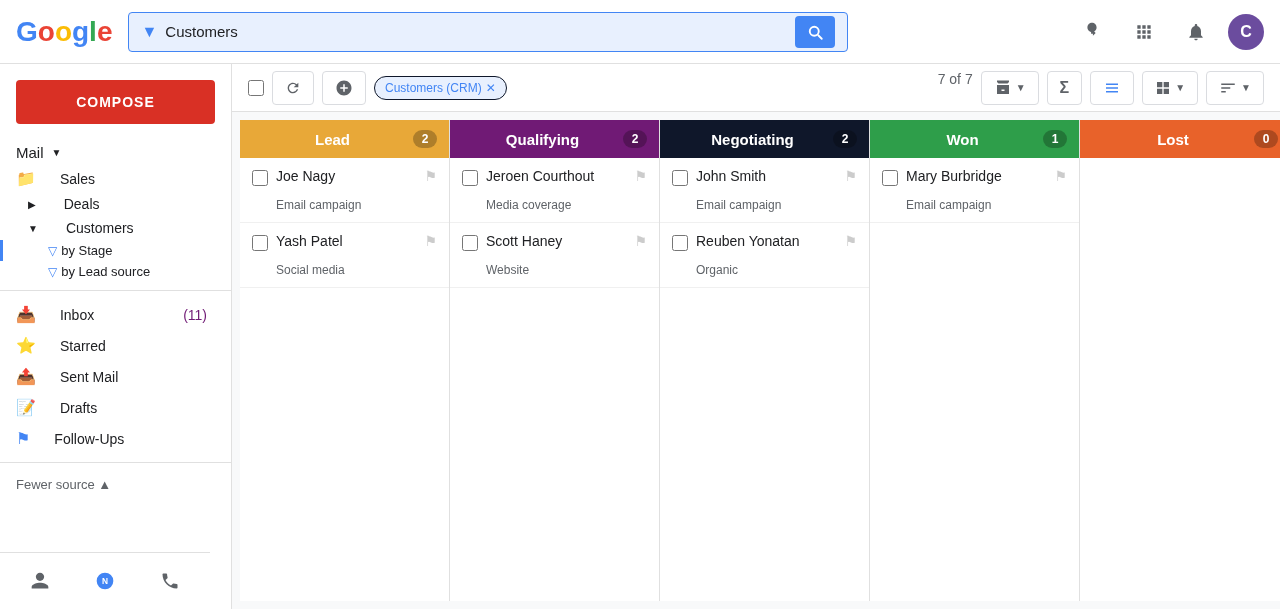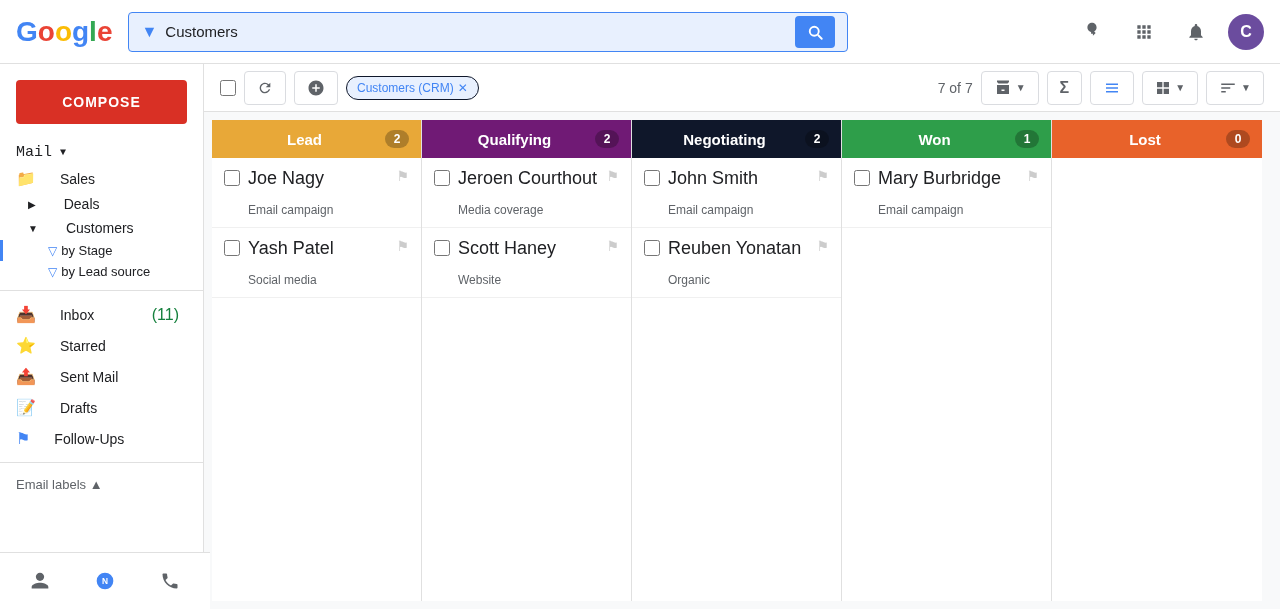--- a/index.html
+++ b/index.html
@@ -21,49 +21,49 @@
 
     .topbar-right { display: flex; align-items: center; gap: 12px; margin-left: auto; }
     .icon-btn { background: none; border: none; cursor: pointer; width: 40px; height: 40px; border-radius: 50%; display: flex; align-items: center; justify-content: center; font-size: 20px; color: #5f6368; }
     .avatar { width: 36px; height: 36px; border-radius: 50%; background: #6b4c9e; color: white; font-weight: bold; font-size: 16px; display: flex; align-items: center; justify-content: center; }
 
     
     .main-layout { display: flex; flex: 1; overflow: hidden; }
 
     
     .sidebar {
-      width: 204px; background: #fff; flex-shrink: 0; padding: 8px 0;
+      width: 232px; background: #fff; flex-shrink: 0; padding: 8px 0;
       overflow-y: auto; border-right: 1px solid #e0e0e0;
     }
     .compose-btn {
       margin: 8px 16px 16px 16px; background: #d93025; color: white;
       border: none; border-radius: 4px; padding: 14px 20px; font-size: 14px;
       font-weight: bold; cursor: pointer; letter-spacing: 1px; width: calc(100% - 32px);
       text-align: center;
     }
     .sidebar-item { display: flex; align-items: center; padding: 6px 16px; cursor: pointer; font-size: 14px; color: #202124; border-radius: 0 20px 20px 0; margin-right: 8px; }
     .sidebar-item .label { margin-left: 24px; }
-    .sidebar-item .count { margin-left: auto; font-size: 16px; color: #15803d; }
+    .sidebar-item .count { margin-left: auto; font-size: 14px; color: #701a75; }
 
     .tree-item { padding: 4px 16px 4px 16px; cursor: pointer; font-size: 14px; color: #202124; display: flex; align-items: center; }
     .tree-item .label { margin-left: 24px; }
     .tree-sub { padding: 3px 16px 3px 36px; cursor: pointer; font-size: 13px; color: #202124; display: flex; align-items: center; gap: 4px; }
     .tree-sub.active { border-left: 3px solid #4285f4; padding-left: 33px; }
 
     .sidebar-divider { height: 1px; background: #e0e0e0; margin: 8px 0; }
 
     .bottom-icons { display: flex; justify-content: space-around; padding: 8px 16px; border-top: 1px solid #e0e0e0; }
 
     
     .content { flex: 1; display: flex; flex-direction: column; overflow: hidden; background: #f8f9fa; }
 
     
     .toolbar { display: flex; align-items: center; background: #fff; padding: 0 16px; height: 48px; border-bottom: 1px solid #e0e0e0; gap: 8px; flex-shrink: 0; }
     .toolbar-btn { background: none; border: 1px solid #dadce0; border-radius: 4px; padding: 6px 12px; cursor: pointer; font-size: 14px; color: #5f6368; display: flex; align-items: center; gap: 4px; height: 34px; }
-    .toolbar-right { display: flex; align-items: center; gap: 8px; margin-left: auto; }
+    .toolbar-right { display: flex; align-items: flex-start; gap: 8px; margin-left: auto; }
 
     
     .kanban-wrapper { flex: 1; overflow-x: auto; overflow-y: hidden; }
     .kanban-board { display: flex; padding: 8px; gap: 0; min-width: max-content; height: 100%; }
 
     .kanban-col { width: 210px; display: flex; flex-direction: column; border-right: 1px solid #e0e0e0; background: #fff; }
     .kanban-col:last-child { border-right: none; }
 
     .col-header { display: flex; align-items: center; padding: 10px 12px; font-weight: bold; font-size: 15px; color: #fff; }
     .col-header .col-title { flex: 1; text-align: center; }
@@ -71,29 +71,29 @@
 
     .col-lead { background: #e8a838; }
     .col-qualifying { background: #701a75; }
     .col-negotiating { background: #0f172a; }
     .col-won { background: #2e9e4a; }
     .col-lost { background: #e8622a; }
 
     .kanban-card { padding: 10px 12px; border-bottom: 1px solid #f0f0f0; display: flex; align-items: flex-start; gap: 8px; }
     .card-check { width: 16px; height: 16px; border: 1px solid #aaa; border-radius: 2px; flex-shrink: 0; margin-top: 2px; cursor: pointer; }
     .card-info { flex: 1; }
-    .card-name { font-size: 18px; color: #202124; font-weight: 500; }
+    .card-name { font-size: 14px; color: #202124; font-weight: 500; }
     .card-source { font-size: 12px; color: #5f6368; margin-top: 14px; }
     .card-flag { font-size: 14px; color: #ccc; cursor: pointer; }
 
     .footer { text-align: center; padding: 8px; font-size: 12px; color: #5f6368; background: #fff; }
 
     .filter-tag { background: #e8f0fe; border-radius: 12px; padding: 4px 10px; font-size: 12px; color: #4285f4; display: flex; align-items: center; gap: 4px; border: 1px solid #0f172a; }
 
-    .mail-label { display: flex; align-items: center; gap: 6px; padding: 4px 16px; font-size: 14px; color: #202124; cursor: pointer; font-family: Liberation Mono, monospace; }
+    .mail-label { display: flex; align-items: center; gap: 6px; padding: 4px 16px; font-size: 14px; color: #202124; cursor: pointer; }
   </style>
 </head>
 <body>
 
 <div class="topbar">
   <div class="google-logo">
     <span class="g-blue">G</span>
       <span class="g-red">o</span>
       <span class="g-yellow">o</span>
       <span class="g-blue">g</span>
@@ -185,21 +185,21 @@
       <span class="label">Drafts</span>
     </div>
     <div class="sidebar-item">
       <span style="font-size:16px; color:#4285f4;">⚑</span>
       <span class="label">Follow-Ups</span>
     </div>
 
     <div class="sidebar-divider"></div>
 
     <div class="sidebar-item">
-      <span style="font-size:13px; color:#5f6368;">Email labels ▲</span>
+      <span style="font-size:13px; color:#5f6368;">Fewer source ▲</span>
     </div>
 
     
     <div class="bottom-icons" style="margin-top: auto; position: absolute; bottom: 0; width: 210px; background:#fff; border-top:1px solid #e0e0e0; display:flex; justify-content:space-around; padding: 8px;">
       <button class="icon-btn">
         <svg width="20" height="20" viewBox="0 0 24 24" fill="#5f6368">
             <path d="M12 12c2.7 0 5-2.3 5-5s-2.3-5-5-5-5 2.3-5 5 2.3 5 5 5zm0 2c-3.3 0-10 1.7-10 5v2h20v-2c0-3.3-6.7-5-10-5z"></path>
           </svg>
       </button>
       <button class="icon-btn">

